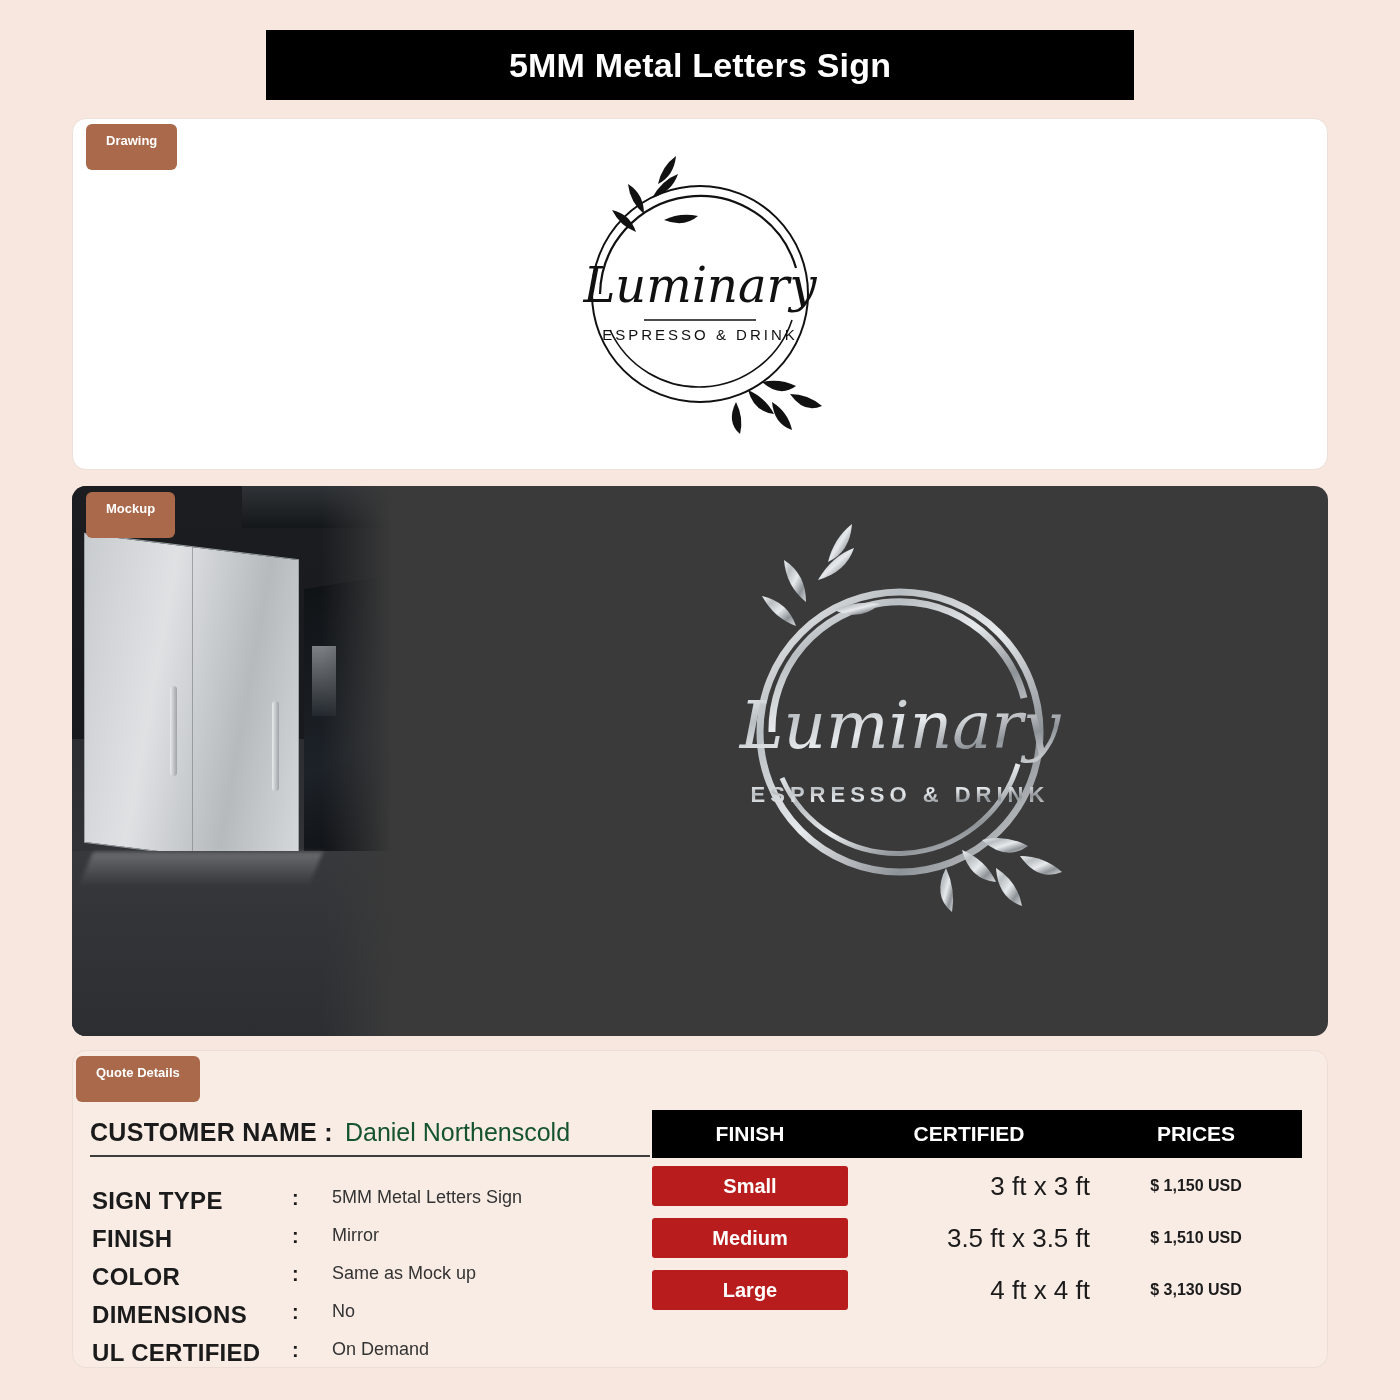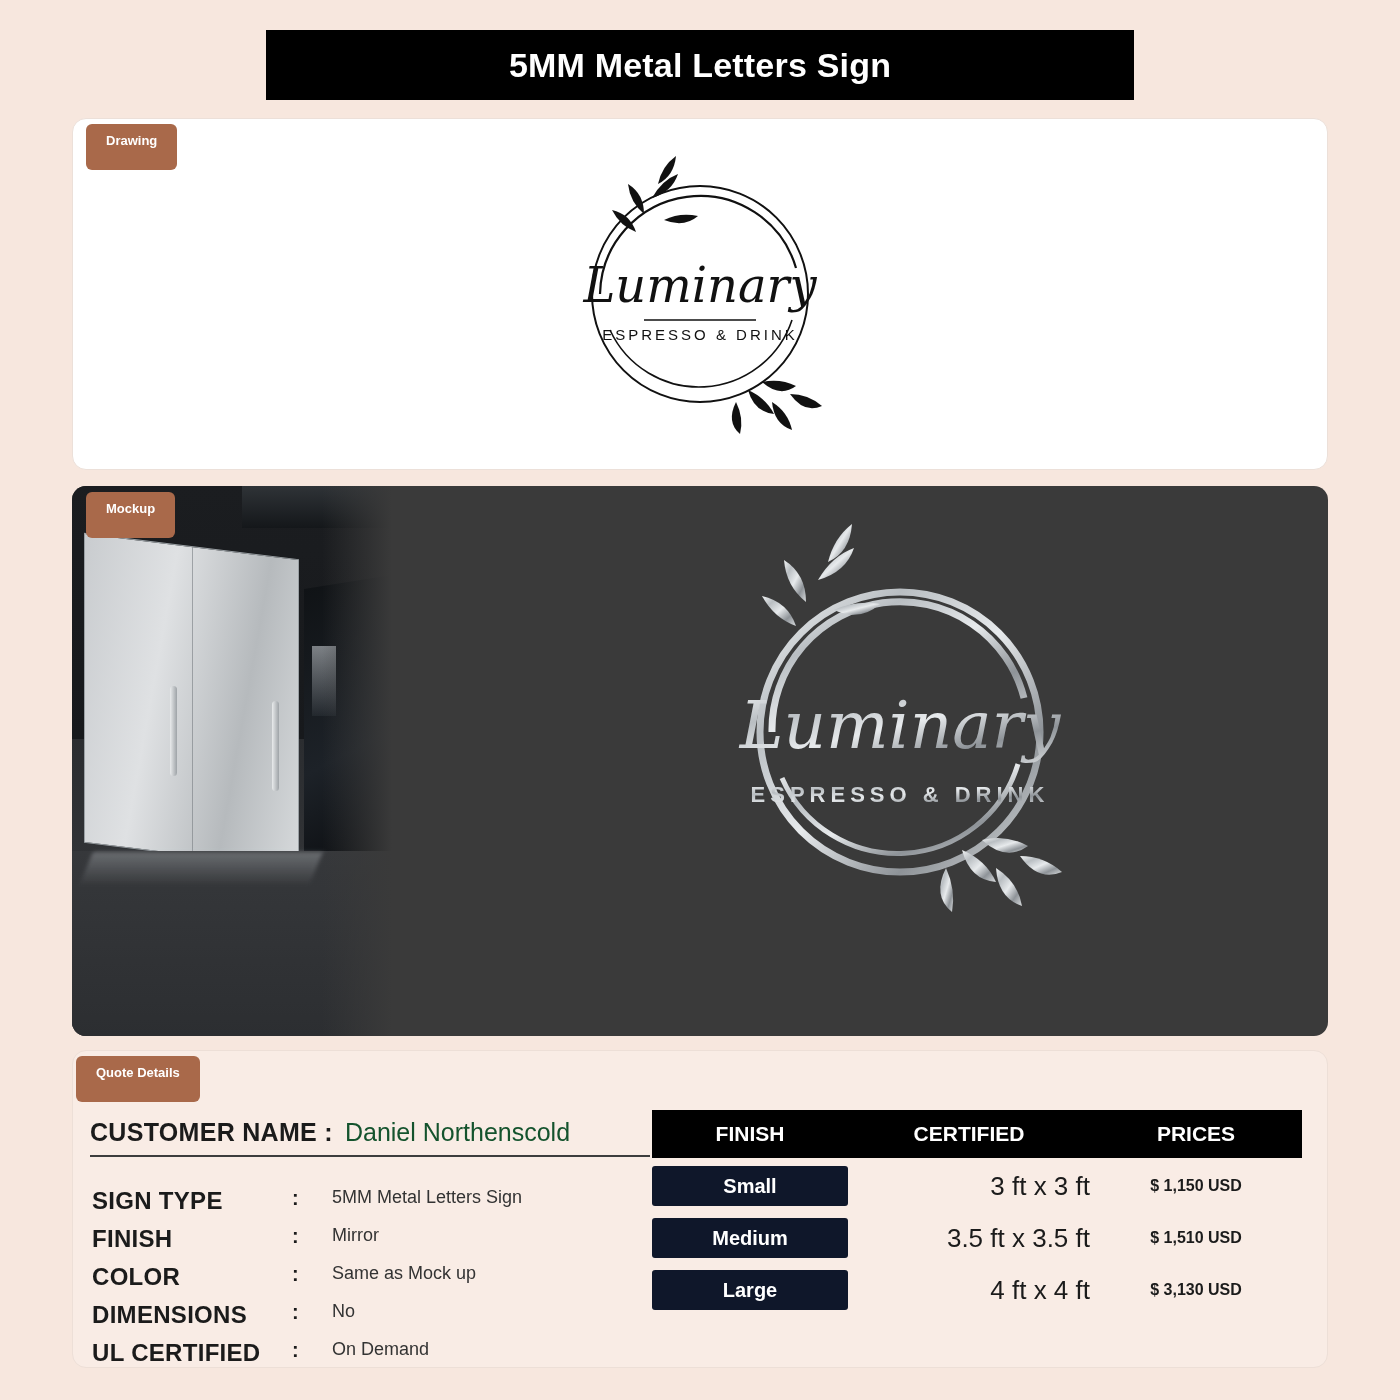--- a/index.html
+++ b/index.html
@@ -182,21 +182,21 @@
   .col-price{ width: 212px; }
 
   .price-row {
     display: flex;
     align-items: center;
     height: 48px;
     margin-top: 4px;
   }
   .price-row .size-pill {
     width: 196px;
-    background: #0f172a;
+    background: #b91c1c;
     color: #fff;
     font-size: 20px; font-weight: bold;
     height: 40px;
     display: flex; align-items: center; justify-content: center;
     border-radius: 3px;
   }
   .price-row .dim {
     width: 242px; text-align: right;
     font-size: 26px; color: #1b1b1b;
   }

